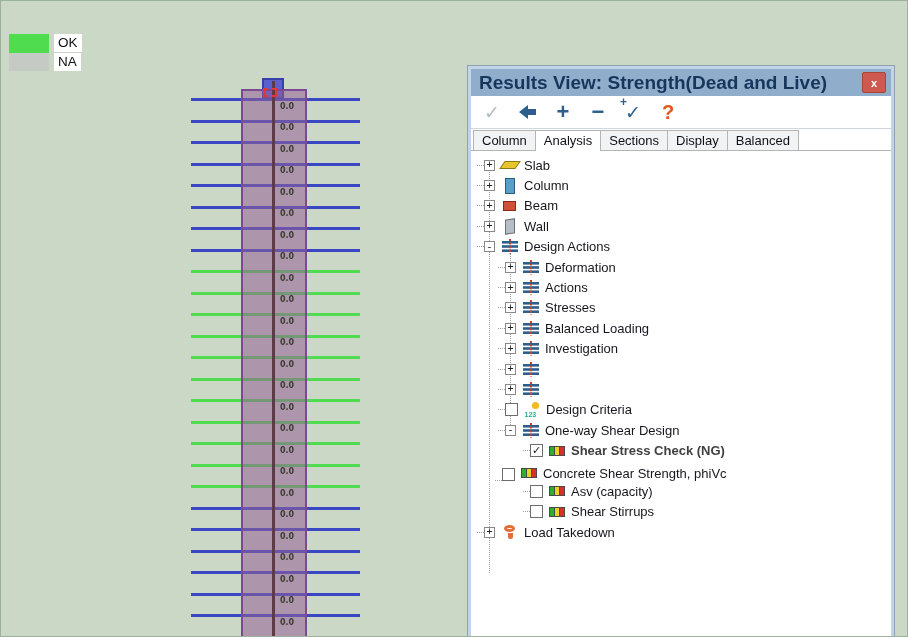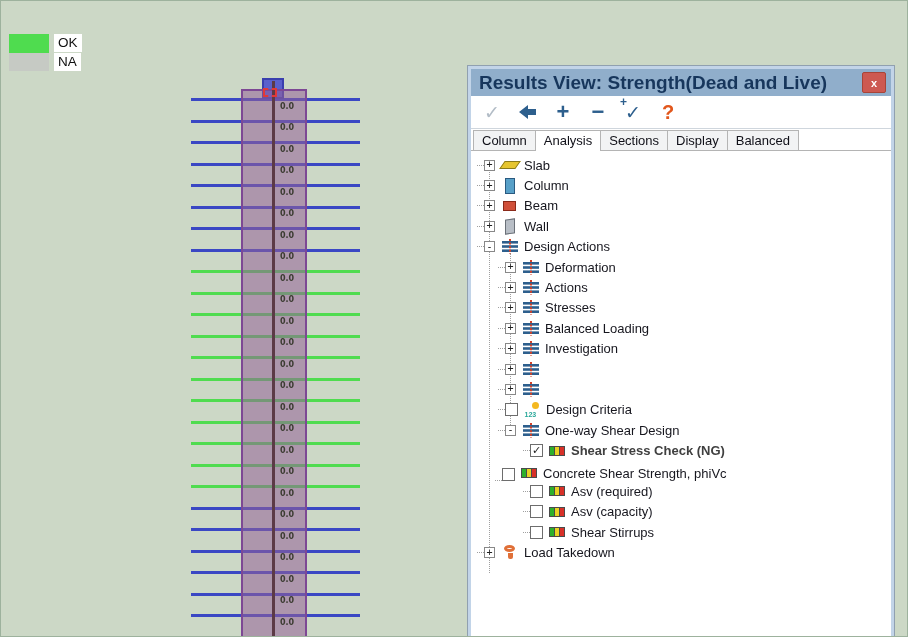--- a/index.html
+++ b/index.html
@@ -405,32 +405,20 @@
         <div class="tree-row" style="padding-left: 52px;">
           <span class="dots"></span>
           <span class="checkbox"></span>
           <span class="tree-icon">
             <span class="ic-colorbar">
               <i></i>
               <i></i>
               <i></i>
             </span>
           </span>
-          <span>Asv (required)</span>
-        </div>
-        <div class="tree-row" style="padding-left: 52px;">
-          <span class="dots"></span>
-          <span class="checkbox"></span>
-          <span class="tree-icon">
-            <span class="ic-colorbar">
-              <i></i>
-              <i></i>
-              <i></i>
-            </span>
-          </span>
           <span>Asv (capacity)</span>
         </div>
         <div class="tree-row" style="padding-left: 52px;">
           <span class="dots"></span>
           <span class="checkbox"></span>
           <span class="tree-icon">
             <span class="ic-colorbar">
               <i></i>
               <i></i>
               <i></i>

